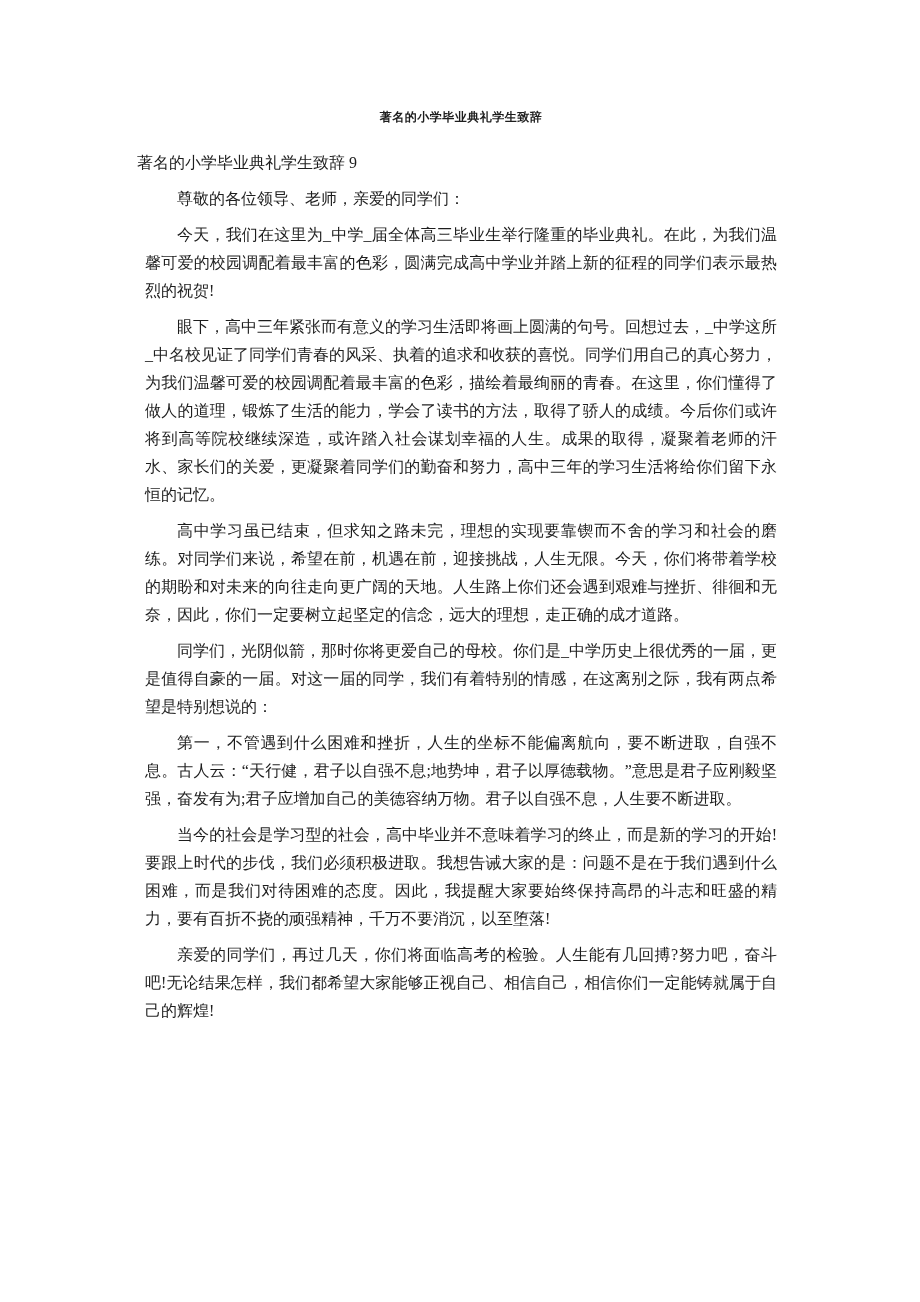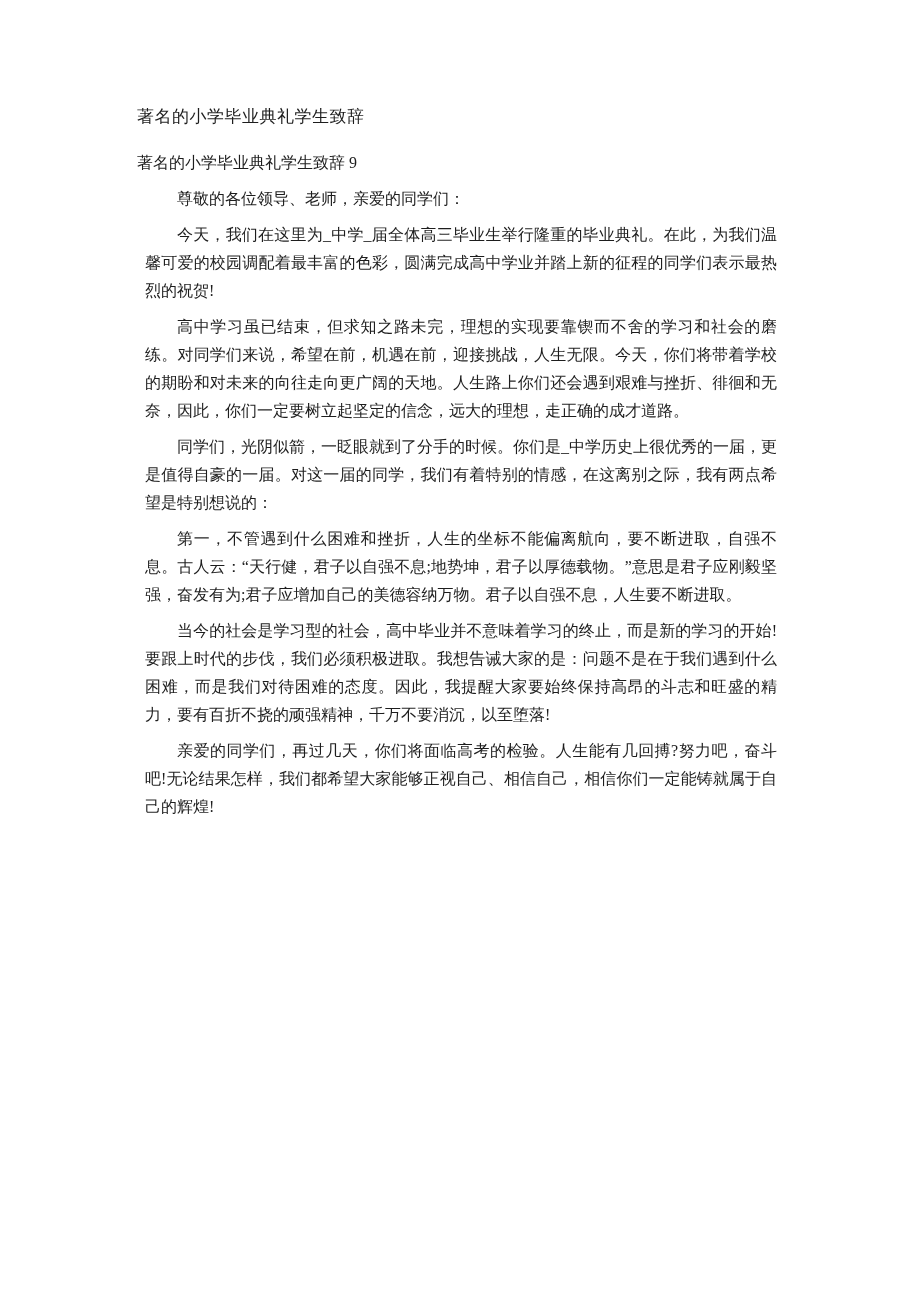--- a/index.html
+++ b/index.html
@@ -12,23 +12,23 @@
     width: 920px;
     height: 1302px;
     box-sizing: border-box;
     background: #ffffff;
     padding: 102px 135px 40px 137px;
     font-family: "Liberation Serif", "DejaVu Serif", serif;
     color: #1d1d1d;
     overflow: hidden;
   }
   .doc-title {
-    text-align: left;
-    font-size: 17px;
-    font-weight: normal;
+    text-align: center;
+    font-size: 12px;
+    font-weight: bold;
     line-height: 30px;
     margin: 0 0 16px 0;
     letter-spacing: 0.5px;
   }
   .doc-heading {
     font-size: 16px;
     font-weight: normal;
     line-height: 29px;
     margin: 0;
   }
@@ -45,19 +45,20 @@
 <body>
 
 <div class="page">
   <h1 class="doc-title">著名的小学毕业典礼学生致辞</h1>
 
   <div class="doc-heading">著名的小学毕业典礼学生致辞 9</div>
 
   <div class="doc-body">
     <p class="para">尊敬的各位领导、老师，亲爱的同学们：</p>
     <p class="para">今天，我们在这里为_中学_届全体高三毕业生举行隆重的毕业典礼。在此，为我们温馨可爱的校园调配着最丰富的色彩，圆满完成高中学业并踏上新的征程的同学们表示最热烈的祝贺!</p>
+    <p class="para">眼下，高中三年紧张而有意义的学习生活即将画上圆满的句号。回想过去，_中学这所_中名校见证了同学们青春的风采、执着的追求和收获的喜悦。同学们用自己的真心努力，为我们温馨可爱的校园调配着最丰富的色彩，描绘着最绚丽的青春。在这里，你们懂得了做人的道理，锻炼了生活的能力，学会了读书的方法，取得了骄人的成绩。今后你们或许将到高等院校继续深造，或许踏入社会谋划幸福的人生。成果的取得，凝聚着老师的汗水、家长们的关爱，更凝聚着同学们的勤奋和努力，高中三年的学习生活将给你们留下永恒的记忆。</p>
     <p class="para">高中学习虽已结束，但求知之路未完，理想的实现要靠锲而不舍的学习和社会的磨练。对同学们来说，希望在前，机遇在前，迎接挑战，人生无限。今天，你们将带着学校的期盼和对未来的向往走向更广阔的天地。人生路上你们还会遇到艰难与挫折、徘徊和无奈，因此，你们一定要树立起坚定的信念，远大的理想，走正确的成才道路。</p>
-    <p class="para">同学们，光阴似箭，一眨眼就到了分手的时候。你们是_中学历史上很优秀的一届，更是值得自豪的一届。对这一届的同学，我们有着特别的情感，在这离别之际，我有两点希望是特别想说的：</p>
+    <p class="para">同学们，光阴似箭，那时你将更爱自己的母校。你们是_中学历史上很优秀的一届，更是值得自豪的一届。对这一届的同学，我们有着特别的情感，在这离别之际，我有两点希望是特别想说的：</p>
     <p class="para">第一，不管遇到什么困难和挫折，人生的坐标不能偏离航向，要不断进取，自强不息。古人云：“天行健，君子以自强不息;地势坤，君子以厚德载物。”意思是君子应刚毅坚强，奋发有为;君子应增加自己的美德容纳万物。君子以自强不息，人生要不断进取。</p>
     <p class="para">当今的社会是学习型的社会，高中毕业并不意味着学习的终止，而是新的学习的开始!要跟上时代的步伐，我们必须积极进取。我想告诫大家的是：问题不是在于我们遇到什么困难，而是我们对待困难的态度。因此，我提醒大家要始终保持高昂的斗志和旺盛的精力，要有百折不挠的顽强精神，千万不要消沉，以至堕落!</p>
     <p class="para">亲爱的同学们，再过几天，你们将面临高考的检验。人生能有几回搏?努力吧，奋斗吧!无论结果怎样，我们都希望大家能够正视自己、相信自己，相信你们一定能铸就属于自己的辉煌!</p>
   </div>
 </div>
 
 </body></html>

